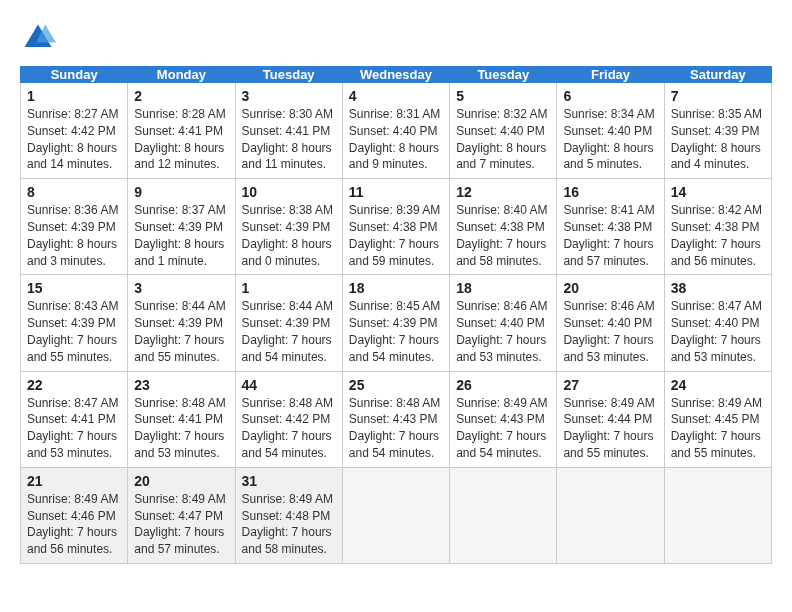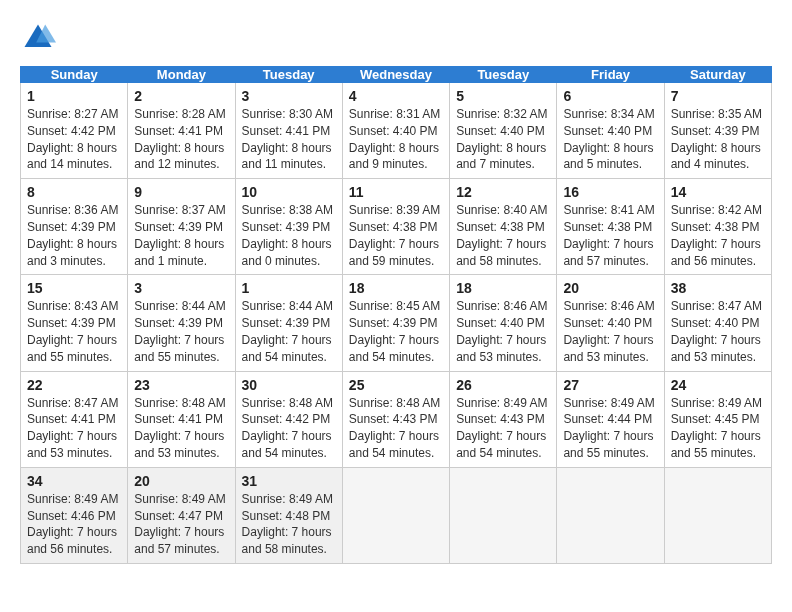--- a/index.html
+++ b/index.html
@@ -210,21 +210,21 @@
       <tr>
         <td>
           <span class="day-number">22</span>
           <div class="day-info">Sunrise: 8:47 AM<br>Sunset: 4:41 PM<br>Daylight: 7 hours and 53 minutes.</div>
         </td>
         <td>
           <span class="day-number">23</span>
           <div class="day-info">Sunrise: 8:48 AM<br>Sunset: 4:41 PM<br>Daylight: 7 hours and 53 minutes.</div>
         </td>
         <td>
-          <span class="day-number">30</span>
+          <span class="day-number">44</span>
           <div class="day-info">Sunrise: 8:48 AM<br>Sunset: 4:42 PM<br>Daylight: 7 hours and 54 minutes.</div>
         </td>
         <td>
           <span class="day-number">25</span>
           <div class="day-info">Sunrise: 8:48 AM<br>Sunset: 4:43 PM<br>Daylight: 7 hours and 54 minutes.</div>
         </td>
         <td>
           <span class="day-number">26</span>
           <div class="day-info">Sunrise: 8:49 AM<br>Sunset: 4:43 PM<br>Daylight: 7 hours and 54 minutes.</div>
         </td>
@@ -232,21 +232,21 @@
           <span class="day-number">27</span>
           <div class="day-info">Sunrise: 8:49 AM<br>Sunset: 4:44 PM<br>Daylight: 7 hours and 55 minutes.</div>
         </td>
         <td>
           <span class="day-number">24</span>
           <div class="day-info">Sunrise: 8:49 AM<br>Sunset: 4:45 PM<br>Daylight: 7 hours and 55 minutes.</div>
         </td>
       </tr>
       <tr class="week-row-last">
         <td>
-          <span class="day-number">34</span>
+          <span class="day-number">21</span>
           <div class="day-info">Sunrise: 8:49 AM<br>Sunset: 4:46 PM<br>Daylight: 7 hours and 56 minutes.</div>
         </td>
         <td>
           <span class="day-number">20</span>
           <div class="day-info">Sunrise: 8:49 AM<br>Sunset: 4:47 PM<br>Daylight: 7 hours and 57 minutes.</div>
         </td>
         <td>
           <span class="day-number">31</span>
           <div class="day-info">Sunrise: 8:49 AM<br>Sunset: 4:48 PM<br>Daylight: 7 hours and 58 minutes.</div>
         </td>

